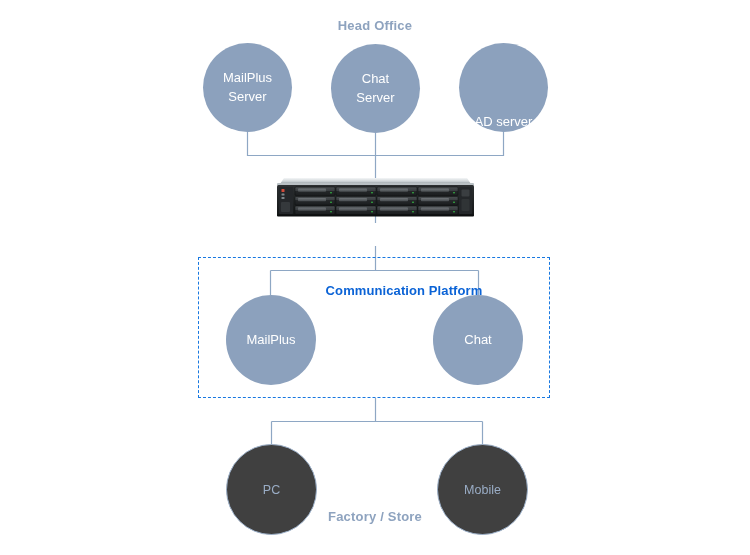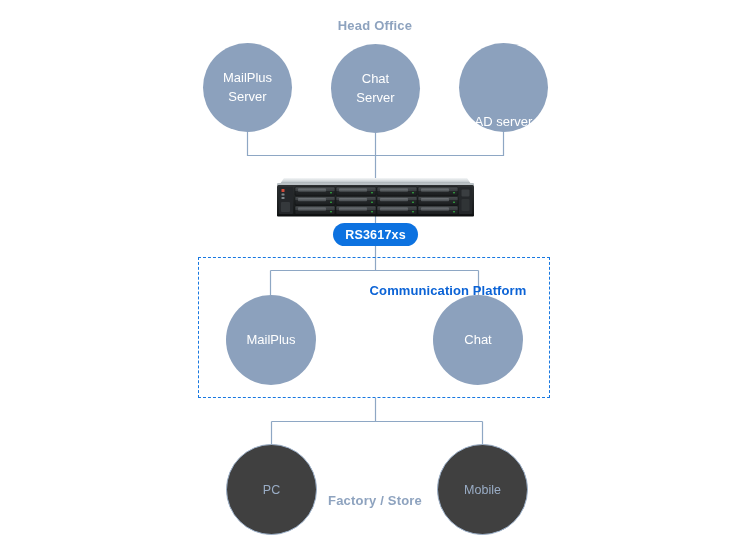--- a/index.html
+++ b/index.html
@@ -251,39 +251,36 @@
       <g transform="translate(141,29)">
         <rect x="0" y="0" width="40" height="8.6" rx="1" fill="url(#bayGrad)" stroke="#0e1011" stroke-width="0.5"></rect>
         <rect x="3" y="1.6" width="28" height="3.2" rx="0.8" fill="url(#handleGrad)"></rect>
         <circle cx="36" cy="5.8" r="0.8" fill="#3ad24a"></circle>
       </g>
     </g>
 
     <rect x="0" y="37.5" width="197" height="2" rx="1" fill="#0c0e0f"></rect>
   </svg>
 
-  <div class="badge" style="left:333px;top:223px;width:85px;height:23px;">
-    <span>RS3617xs</span>
-  </div>
 
   <div class="dashed-region" style="left:198px;top:257px;width:352px;height:141px;"></div>
 
-  <div class="platform-title" style="left:198px;top:283px;width:412px;margin-left:44px;">Communication Platform</div>
+  <div class="platform-title" style="left:198px;top:283px;width:412px;">Communication Platform</div>
 
   <div class="circle-filled" style="left:226px;top:295px;width:90px;height:90px;">
     <span class="ctext">MailPlus</span>
   </div>
 
   <div class="circle-filled" style="left:433px;top:295px;width:90px;height:90px;">
     <span class="ctext">Chat</span>
   </div>
 
   <div class="circle-outline" style="left:226px;top:444px;width:91px;height:91px;">
     <span class="ctext">PC</span>
   </div>
 
   <div class="circle-outline" style="left:437px;top:444px;width:91px;height:91px;justify-content:center;">
     <span class="ctext">Mobile</span>
   </div>
 
-  <div class="section-title" style="left:0;top:493px;width:750px;">Factory / Store</div>
+  <div class="section-title" style="left:0;top:509px;width:750px;">Factory / Store</div>
 
 </div>
 
 </body></html>

